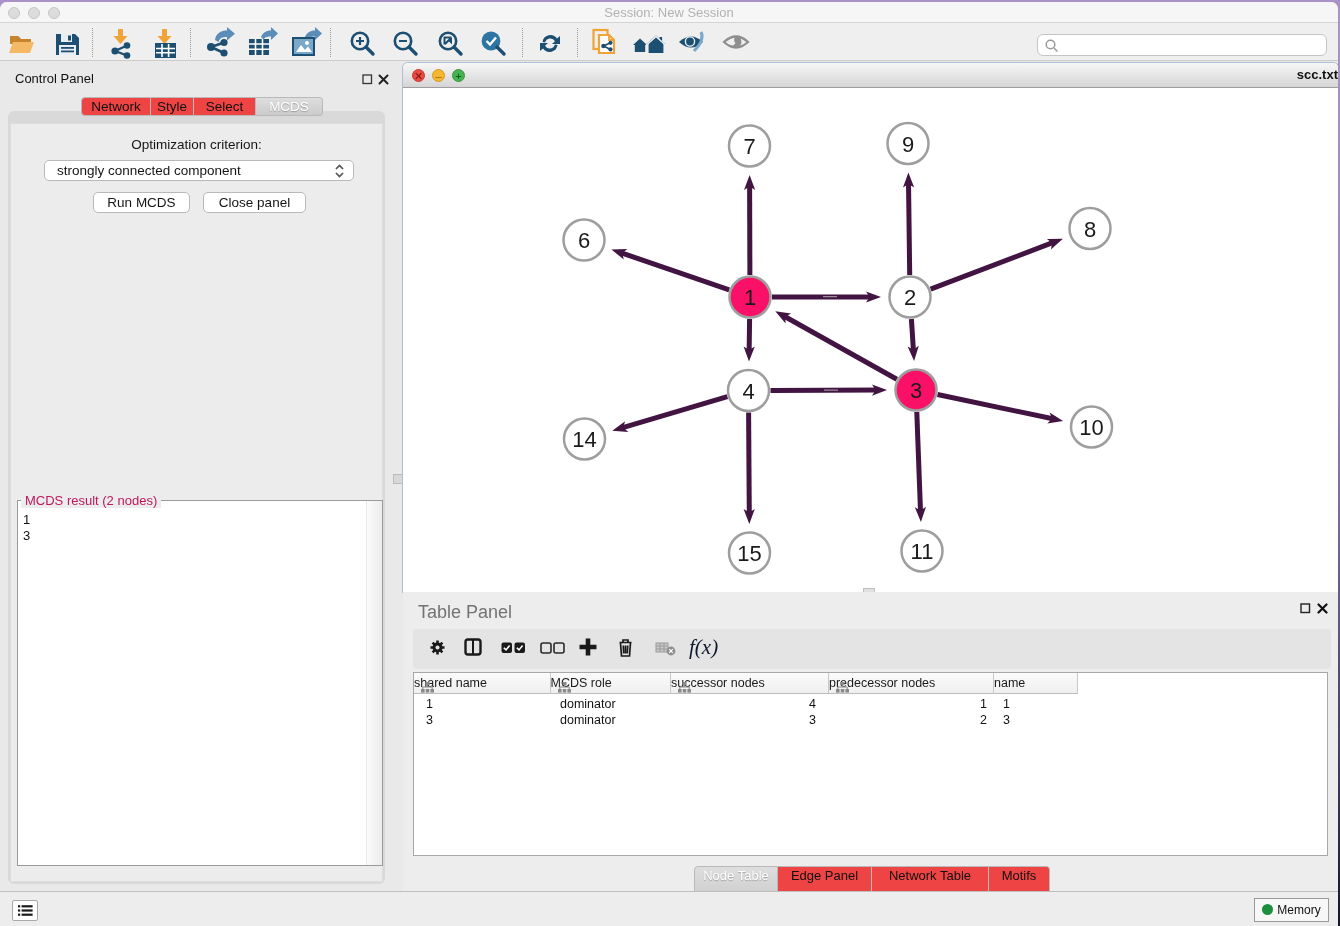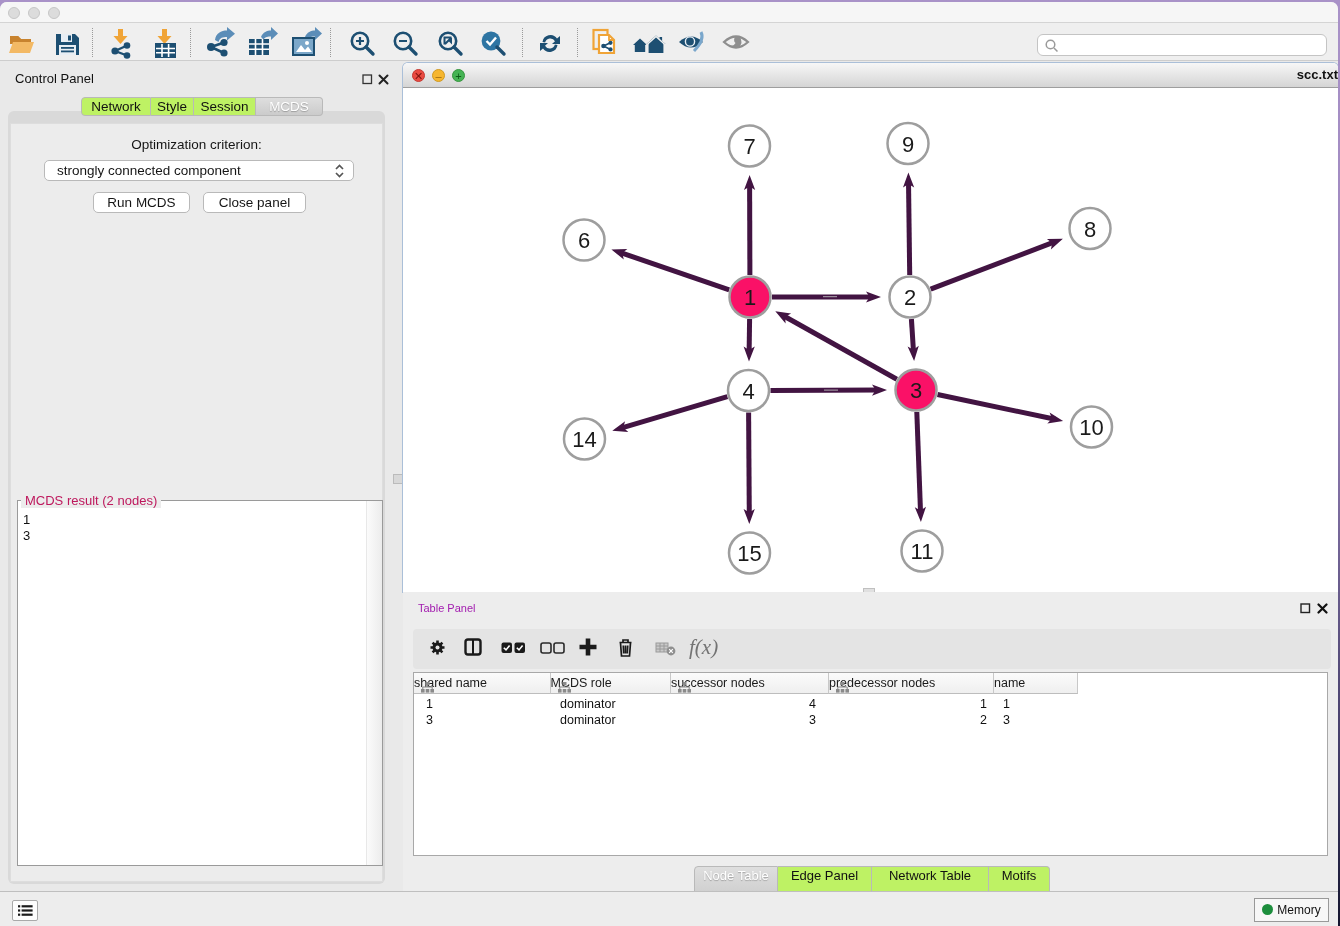--- a/index.html
+++ b/index.html
@@ -12,59 +12,60 @@
 .sep{position:absolute;top:5px;height:29px;width:0;border-left:1px dotted #9a9a9a}
 .tbi{position:absolute;top:3px}
 #search{position:absolute;left:1037px;top:11px;width:290px;height:22px;background:#fff;border:1px solid #c4c4c4;border-radius:6px}
 #main{position:absolute;left:0;top:59px;width:1338px;height:830px;background:#e9e9e9}
 
 #cp{position:absolute;left:0;top:0;width:393px;height:830px}
 #cp-title{position:absolute;left:15px;top:10px;font-size:13px;color:#111}
 #cp-outer{position:absolute;left:8px;top:50px;width:377px;height:773px;background:#d9d9d9;border-radius:6px}
 #cp-inner{position:absolute;left:10px;top:62px;width:373px;height:759px;background:#ececec;border:1px solid #ddd}
 .tabs{position:absolute;display:flex;font-size:13.5px;color:#111}
-.tab{background:#bef264;border:1px solid #b9b9b9;border-left:none;text-align:center;line-height:17px;height:19px}
+.tab{background:#ef4444;border:1px solid #b9b9b9;border-left:none;text-align:center;line-height:17px;height:19px}
 .tab.first{border-left:1px solid #b9b9b9;border-radius:4px 0 0 4px}
 .tab.last{border-radius:0 4px 4px 0}
 .tab.sel{background:linear-gradient(180deg,#dedede,#cbcbcb);color:#fff;text-shadow:0 1px 1px rgba(0,0,0,0.25)}
 #opt-label{position:absolute;left:0;top:76px;width:393px;text-align:center;font-size:13.5px;color:#151515}
 #dropdown{position:absolute;left:44px;top:99px;width:310px;height:21px;background:#fff;border:1px solid #b9b9b9;border-radius:5px;font-size:13.5px;line-height:19px;padding-left:12px;color:#151515}
 .btn{position:absolute;top:131px;height:21px;background:#fff;border:1px solid #b9b9b9;border-radius:5px;font-size:13.5px;text-align:center;line-height:19px;color:#151515}
 #fieldset{position:absolute;left:17px;top:439px;width:366px;height:366px;background:#fff;border:1px solid #9a9a9a}
 #fs-legend{position:absolute;left:21px;top:432px;font-size:13px;background:#ececec;padding:0 4px;color:#be185d}
 #fs-scroll{position:absolute;left:366px;top:440px;width:16px;height:364px;background:linear-gradient(90deg,#fbfbfb,#ececec);border-left:1px solid #e8e8e8}
 .fs-item{position:absolute;left:23px;font-size:13px;color:#111}
 #splitgrip{position:absolute;left:393px;top:413px;width:10px;height:10px;background:#d8d8d8;border:1px solid #bbb}
 
 #netwin{position:absolute;left:403px;top:2px;width:935px;height:529px;border-radius:5px 5px 0 0;box-shadow:0 0 0 1px #aabfd8;background:#fff;overflow:hidden}
 #net-tb{position:absolute;left:0;top:0;width:935px;height:25px;background:linear-gradient(180deg,#f7f7f7,#d5d5d5);border-bottom:1px solid #9e9e9e}
 #net-title{position:absolute;left:0;top:4px;width:935px;text-align:right;font-size:13px;font-weight:bold;color:#111}
 .mac{position:absolute;top:6px;width:13px;height:13px;border-radius:50%;font-size:11px;line-height:12px;text-align:center}
 #canvas{position:absolute;left:0;top:25px;width:935px;height:503px;background:#fff}
 #botgrip{position:absolute;left:863px;top:527px;width:12px;height:6px;background:#e0e0e0;border:1px solid #c0c0c0}
 
 #tp{position:absolute;left:403px;top:531px;width:935px;height:299px;background:#ededed}
-#tp-title{position:absolute;left:15px;top:10px;font-size:11px;color:#a21caf}
+#tp-title{position:absolute;left:15px;top:10px;font-size:18px;color:#737373}
 #tp-toolbar{position:absolute;left:10px;top:37px;width:918px;height:40px;background:#e4e4e4;border-radius:4px}
 #tbl{position:absolute;left:10px;top:80px;width:915px;height:184px;background:#fff;border:1px solid #a8a8a8}
 .th{position:absolute;top:0;height:21px;background:linear-gradient(180deg,#fbfbfb,#efefef);border-right:1px solid #c8c8c8;border-bottom:1px solid #bdbdbd;font-size:12.5px;color:#1a1a1a;text-align:left;line-height:20px}
 .td{position:absolute;font-size:12.5px;color:#111;height:16px;line-height:16px}
 #tp-tabs{position:absolute;left:291px;top:274px}
 #tp-tabs .tab{font-size:13px;height:36px;line-height:18px}
 
 #status{position:absolute;left:0;top:889px;width:1338px;height:35px;background:#ededed;border-top:1px solid #bfbfbf}
 #listbtn{position:absolute;left:12px;top:8px;width:26px;height:21px;background:#fdfdfd;border:1px solid #a9a9a9;border-radius:2px}
 #membtn{position:absolute;left:1254px;top:6px;width:75px;height:24px;background:#f7f7f7;border:1px solid #999;font-size:12px;text-align:center;line-height:22px;color:#111}
 </style></head>
 <body>
 <div id="win">
 <div id="titlebar">
 <div class="tl" style="left:8px"></div>
       <div class="tl" style="left:28px"></div>
       <div class="tl" style="left:48px"></div>
+<div id="wtitle">Session: New Session</div>
 </div>
 <div id="toolbar">
       <svg class="tbi" style="left:7px;top:6px;" width="30" height="30" viewBox="0 0 30 30">
 <path d="M3 7 h8 l3 3 h10 v5 h-21z" fill="#c8832e"></path>
 <path d="M6 13 h21 l-4 11 h-21z" fill="#f3b964"></path>
 <path d="M3 7 h8 l3 3 h10 v3 h-18z" fill="#c8832e"></path>
 </svg>
       <svg class="tbi" style="left:52px;top:6px;" width="30" height="30" viewBox="0 0 30 30">
 <path d="M4 5 h19 l4 4 v17 h-23 z" fill="#1d4f72"></path>
 <rect x="9" y="5" width="11" height="8" fill="#e8eef4"></rect>
@@ -179,21 +180,21 @@
           <rect x="1" y="1" width="8.5" height="8.5" fill="none" stroke="#333" stroke-width="1.3"></rect>
         </svg>
 <svg style="position:absolute;left:378px;top:13px" width="11" height="11" viewBox="0 0 11 11">
           <path d="M1.5 1.5 L9.5 9.5 M9.5 1.5 L1.5 9.5" stroke="#222" stroke-width="2" stroke-linecap="round"></path>
         </svg>
 <div id="cp-outer"></div>
 <div id="cp-inner"></div>
 <div class="tabs" style="left:81px;top:36px">
 <div class="tab first" style="width:70px">Network</div>
 <div class="tab" style="width:43px">Style</div>
-<div class="tab" style="width:62px">Session</div>
+<div class="tab" style="width:62px">Select</div>
 <div class="tab sel last" style="width:67px">MCDS</div>
 </div>
 <div id="dropdown">strongly connected component
 <svg style="position:absolute;right:8px;top:3px" width="11" height="14" viewBox="0 0 11 14">
             <path d="M2 5 L5.5 1.5 L9 5 M2 9 L5.5 12.5 L9 9" fill="none" stroke="#555" stroke-width="1.7"></path>
           </svg>
 </div>
 <div id="opt-label">Optimization criterion:</div>
 <div class="btn" style="left:93px;width:97px">Run MCDS</div>
 <div class="btn" style="left:203px;width:103px">Close panel</div>
@@ -322,21 +323,21 @@
             </g>
           </svg>
           <svg style="position:absolute;left:242px;top:12px" width="21" height="15" viewBox="0 0 21 15">
             <g stroke="#9a9a9a">
               <rect x="1" y="2" width="12" height="9" fill="#c9c9c9"></rect>
               <path d="M1 5 h12 M1 8 h12 M5 2 v9 M9 2 v9" stroke-width="1"></path>
             </g>
             <circle cx="16" cy="10" r="4.4" fill="#8f8f8f"></circle>
             <path d="M14.2 8.2 l3.6 3.6 M17.8 8.2 l-3.6 3.6" stroke="#fff" stroke-width="1.2"></path>
           </svg>
-          <div style="position:absolute;left:276px;top:6px;font-family:'Liberation Serif',serif;font-style:italic;font-size:21px;color:#737373">f(x)</div>
+          <div style="position:absolute;left:276px;top:6px;font-family:'Liberation Serif',serif;font-style:italic;font-size:21px;color:#0f172a">f(x)</div>
         </div>
 <div id="tbl">
           <div class="th" style="left:0px;width:136.5px"><span style="position:absolute;left:7px;top:5px"><svg width="13" height="11" viewBox="0 0 13 11" style="vertical-align:-1px">
                 <g fill="#8a8a8a">
                   <rect x="4.5" y="0" width="4" height="3.2"></rect>
                   <rect x="0" y="7" width="3.6" height="3.6"></rect>
                   <rect x="4.7" y="7" width="3.6" height="3.6"></rect>
                   <rect x="9.4" y="7" width="3.6" height="3.6"></rect>
                 </g>
                 <path d="M6.5 3 v2 M1.8 7 v-2 h9.4 v2" stroke="#8a8a8a" fill="none" stroke-width="1"></path>

